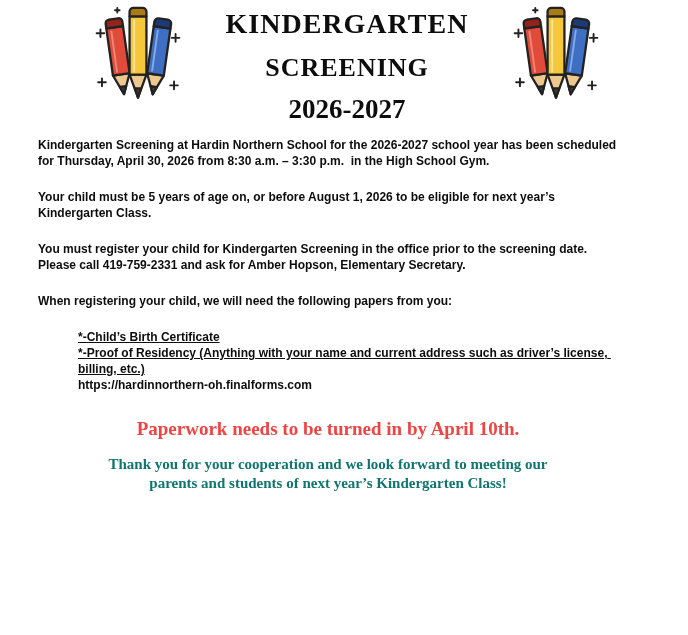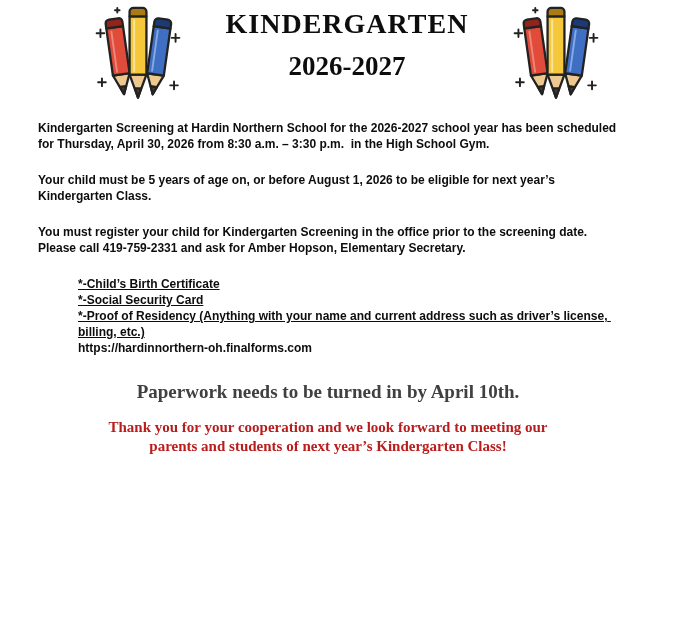--- a/index.html
+++ b/index.html
@@ -41,30 +41,30 @@
   .content .para { margin: 0 0 20px 0; white-space: pre-wrap; }
   .checklist { margin: 14px 0 0 40px; }
   .checklist-item { white-space: pre-wrap; text-decoration: underline; }
   .url-line { white-space: pre-wrap; }
   .deadline {
     text-align: center;
     font-family: "Liberation Serif", serif;
     font-size: 19px;
     font-weight: bold;
     margin-top: 28px;
-    color: #404040;
+    color: #ef4444;
   }
   .closing {
     text-align: center;
     font-family: "Liberation Serif", serif;
     font-size: 15px;
     font-weight: bold;
     line-height: 19px;
     margin: 18px 58px 0 58px;
-    color: #b91c1c;
+    color: #0f766e;
   }
 </style>
 </head>
 <body>
 
 <div class="page">
 
   <div class="header">
 
     <div class="pencils">
@@ -97,20 +97,21 @@
           <path d="M104 40 h10 M109 35 v10"></path>
           <path d="M8 98 h10 M13 93 v10"></path>
           <path d="M102 102 h10 M107 97 v10"></path>
           <path d="M30 4 h6 M33 1 v6"></path>
         </g>
       </svg>
     </div>
 
     <div class="title-block">
       <div class="title-l1">KINDERGARTEN</div>
+      <div class="title-l2">SCREENING</div>
       <div class="title-l3">2026-2027</div>
     </div>
 
     <div class="pencils">
       <svg width="92" height="102" viewBox="0 0 120 130" aria-hidden="true">
         <g stroke="#222222" stroke-width="3" stroke-linejoin="round" stroke-linecap="round">
           <g transform="rotate(-8 34 65)">
             <polygon points="24,88 46,88 35,114" fill="#eec98f"></polygon>
             <polygon points="31,104 39,104 35,114" fill="#503c28"></polygon>
             <rect x="24" y="26" width="22" height="62" fill="#e04b3a"></rect>
@@ -142,24 +143,24 @@
       </svg>
     </div>
 
   </div>
 
   <div class="content">
 
     <p class="para">Kindergarten Screening at Hardin Northern School for the 2026-2027 school year has been scheduled for Thursday, April 30, 2026 from 8:30 a.m. – 3:30 p.m.  in the High School Gym.</p>
     <p class="para">Your child must be 5 years of age on, or before August 1, 2026 to be eligible for next year’s Kindergarten Class.</p>
     <p class="para">You must register your child for Kindergarten Screening in the office prior to the screening date.  Please call 419-759-2331 and ask for Amber Hopson, Elementary Secretary.</p>
+    <p class="para">When registering your child, we will need the following papers from you:</p>
 
     <div class="checklist">
       <div class="checklist-item">*-Child’s Birth Certificate</div>
-      <div class="checklist-item">*-Social Security Card</div>
       <div class="checklist-item">*-Proof of Residency (Anything with your name and current address such as driver’s license, billing, etc.)</div>
       <div class="url-line">https://hardinnorthern-oh.finalforms.com</div>
     </div>
 
     <div class="deadline">Paperwork needs to be turned in by April 10th.</div>
 
     <div class="closing">Thank you for your cooperation and we look forward to meeting our parents and students of next year’s Kindergarten Class!</div>
 
   </div>
 

